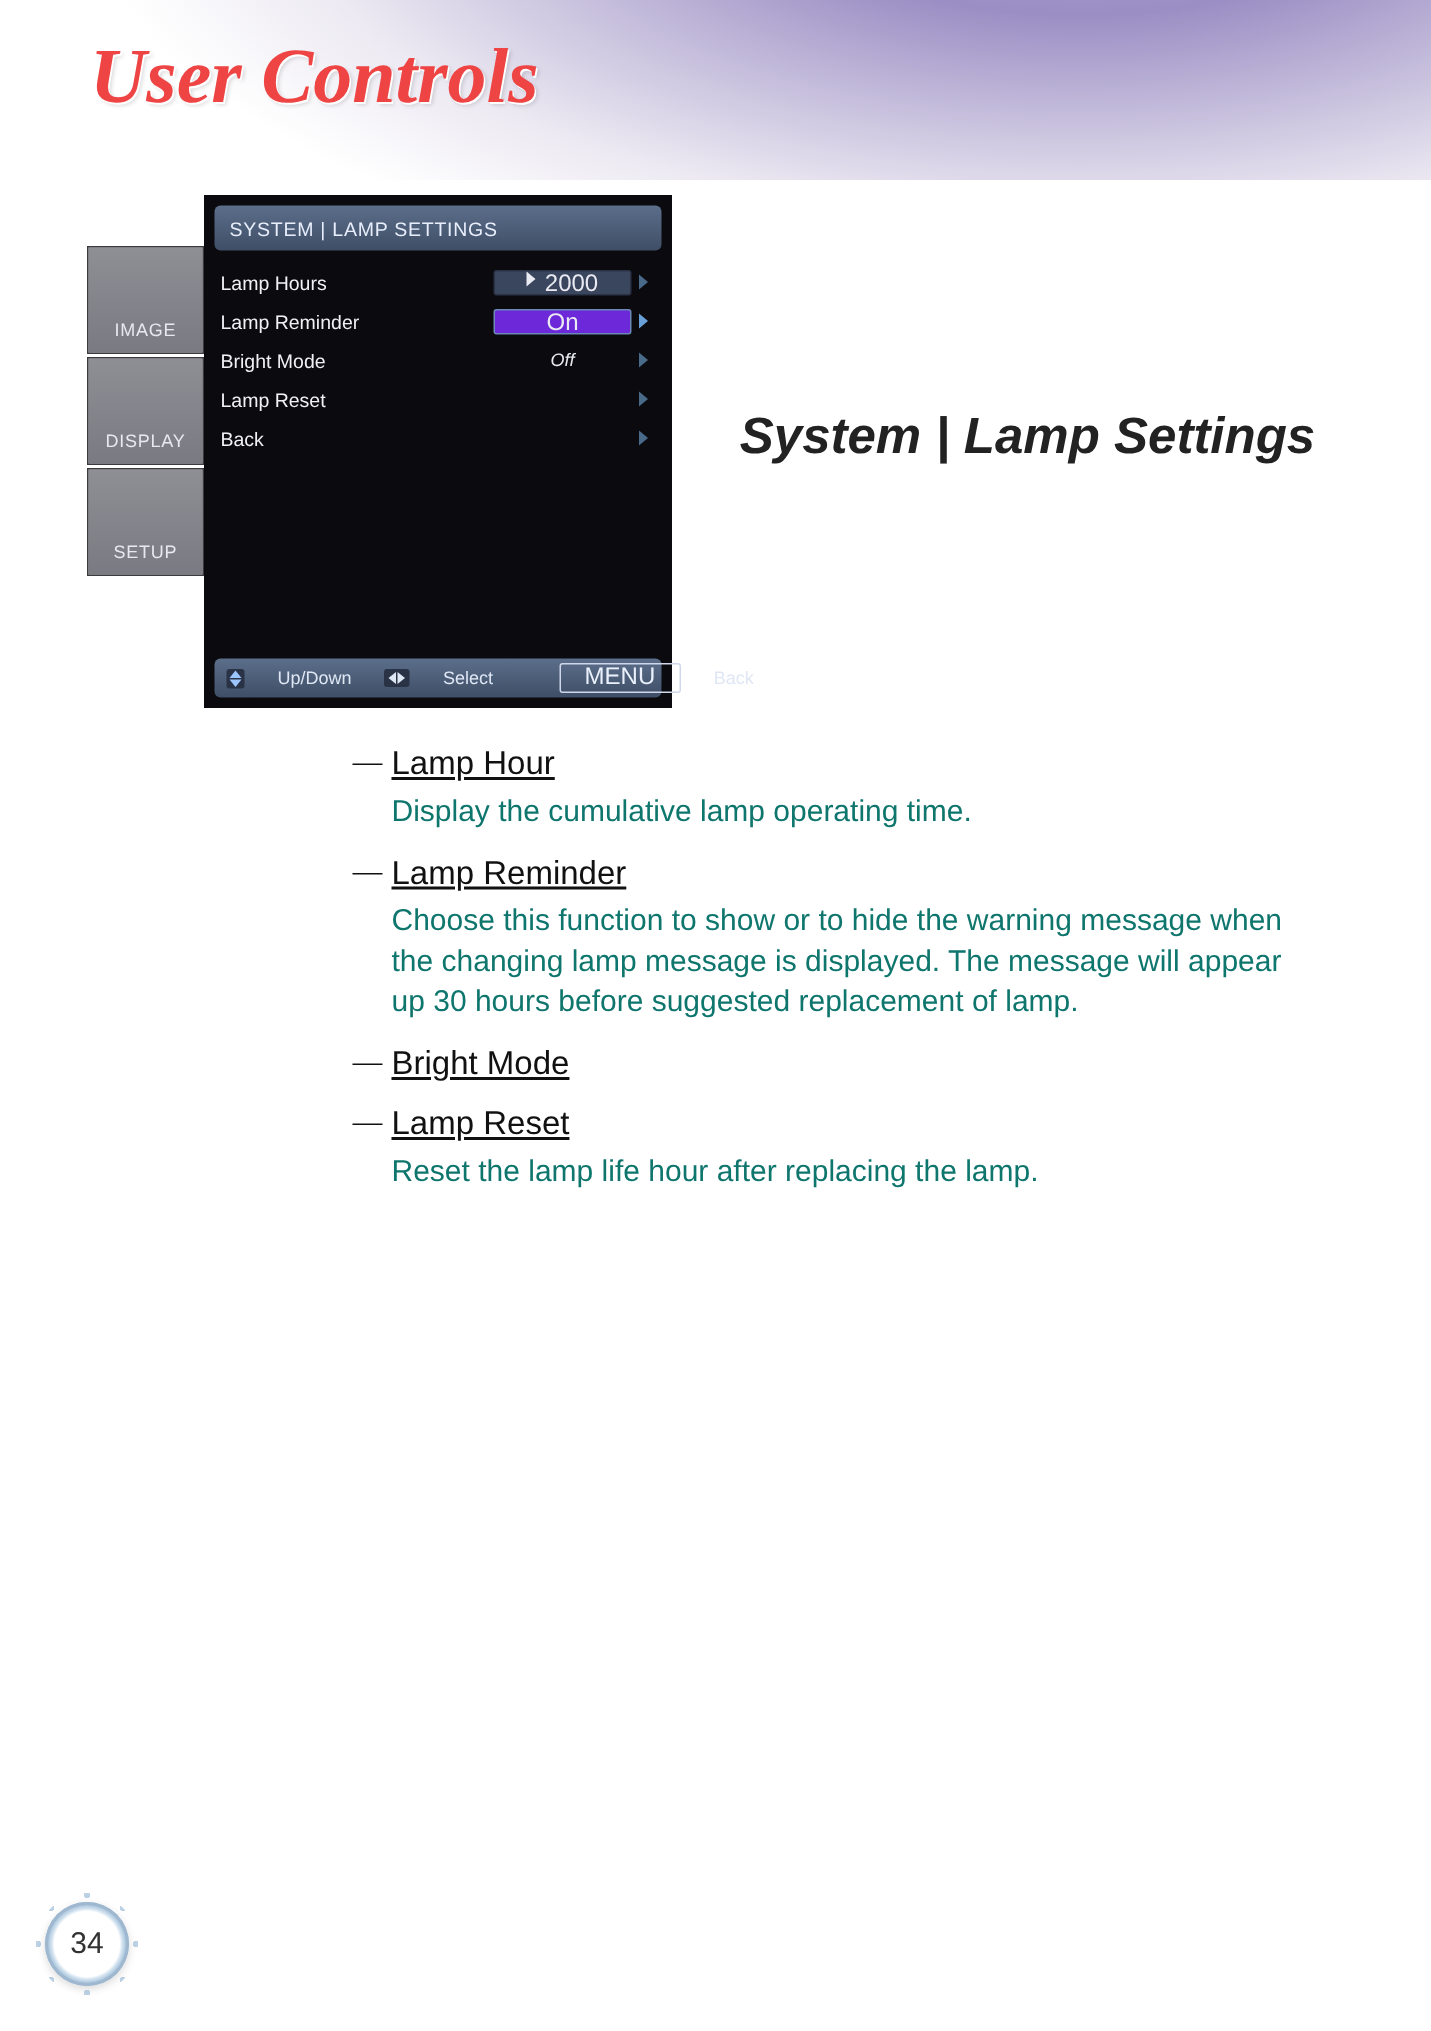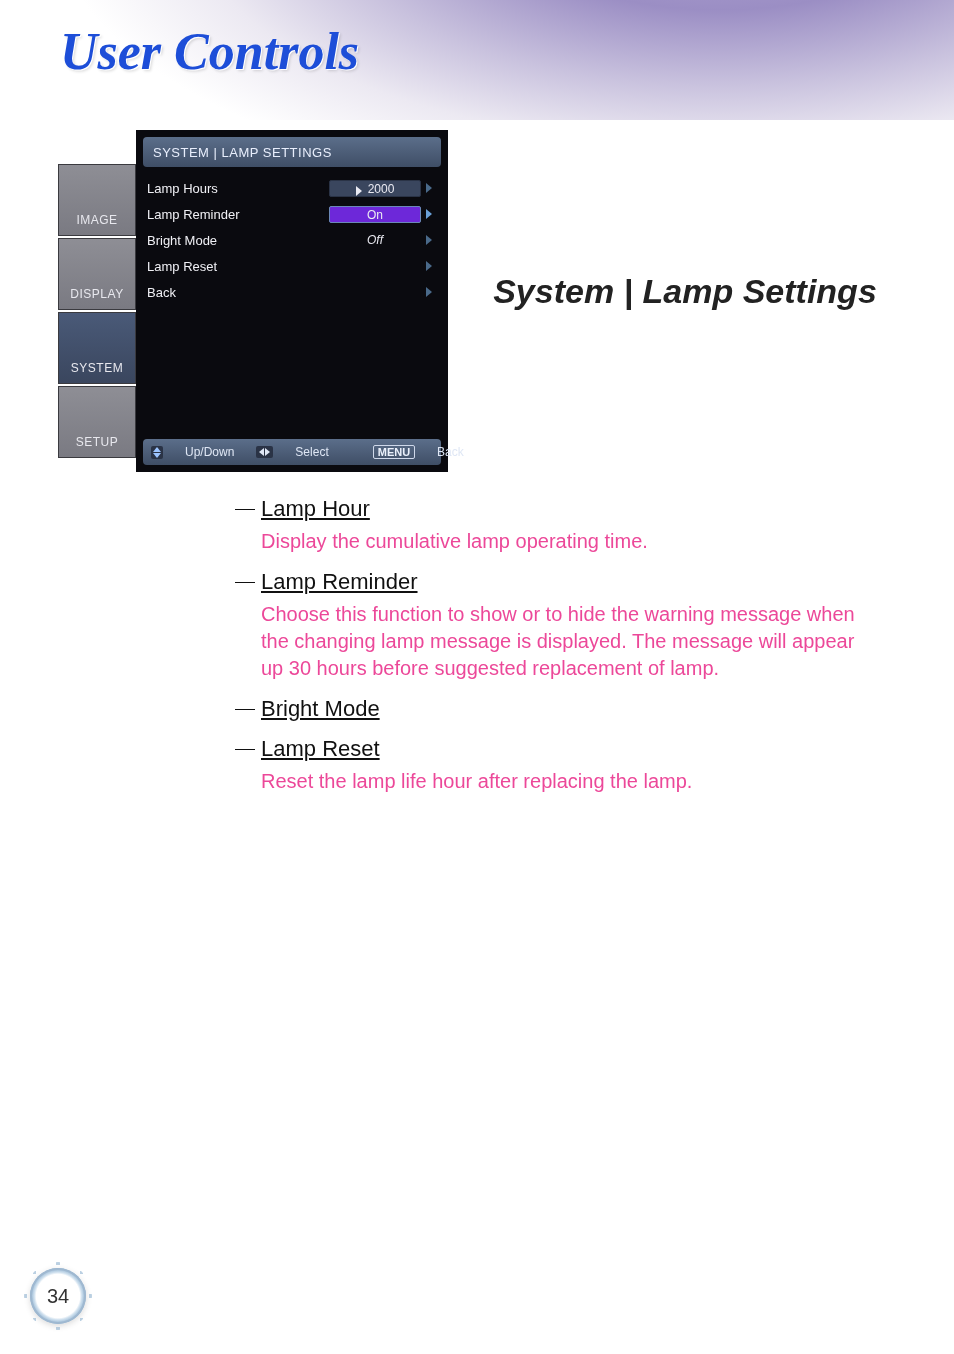--- a/index.html
+++ b/index.html
@@ -26,21 +26,21 @@
       radial-gradient(circle 24px at 640px 42px, rgba(255,255,255,.2) 40%, transparent 42%),
       radial-gradient(circle 20px at 720px 12px, rgba(255,255,255,.25) 40%, transparent 42%);
   }
   .page-title {
     position: absolute;
     top: 22px; left: 60px;
     font-family: "Palatino Linotype", Palatino, Georgia, serif;
     font-style: italic;
     font-weight: bold;
     font-size: 52px;
-    color: #1d4ed8;
+    color: #ef4444;
     text-shadow: 1px 1px 0 #fff, 2px 2px 3px rgba(0,0,0,.15);
     z-index: 2;
   }
 
   
   .osd {
     position: absolute;
     top: 130px; left: 58px;
     width: 390px; height: 342px;
     z-index: 3;
@@ -89,22 +89,22 @@
     display: flex; align-items: center;
     height: 26px;
     color: #f0f0f5;
     font-size: 13px;
     position: relative;
   }
   .osd-row .label { flex: 1; }
   .osd-row .value-box {
     width: 92px; height: 17px;
     background: #3a465e; border:1px solid #2a3346; border-radius:2px;
-    color: #eaeaf2; font-size: 12px;
-    display:flex; align-items:flex-end; justify-content:center;
+    color: #eaeaf2; font-size: 16px;
+    display:flex; align-items:flex-start; justify-content:center;
     position: relative;
   }
   .osd-row.selected .value-box { background:#6d28d9; border-color:#6b88b7; }
   .osd-row .value-plain {
     width: 92px; text-align:center; color:#eaeaf2; font-size:12px;font-style:italic;
   }
   .chev-col {
     width: 16px; display:flex; justify-content:center;
   }
   .chev-right {
@@ -128,21 +128,21 @@
     background:#2a3346; border-radius:2px; padding:1px 2px;
   }
   .tri-up { width:0;height:0;border-left:4px solid transparent;border-right:4px solid transparent;border-bottom:5px solid #9cc4ff; margin:0 auto;}
   .tri-down{ width:0;height:0;border-left:4px solid transparent;border-right:4px solid transparent;border-top:5px solid #9cc4ff; margin:0 auto;}
   .lr-icon {
     display:inline-flex; gap:1px; background:#2a3346; border-radius:2px; padding:2px 3px;
   }
   .tri-l{width:0;height:0;border-top:4px solid transparent;border-bottom:4px solid transparent;border-right:5px solid #dfe7f5;}
   .tri-r{width:0;height:0;border-top:4px solid transparent;border-bottom:4px solid transparent;border-left:5px solid #dfe7f5;}
   .menu-chip{
-    border:1px solid #cfd8ea; border-radius:2px; padding:0 4px; font-size:11px; color:#eaf0fb;font-weight:bold;
+    border:1px solid #cfd8ea; border-radius:2px; padding:0 16px; font-size:16px; color:#eaf0fb;
   }
 
   
   .section-title {
     position:absolute; top:270px; left:470px; width:430px;
     text-align:center;
     font-family: Arial, Helvetica, sans-serif;
     font-style: italic; font-weight: bold;
     font-size: 34px; color:#222;
     line-height:1.25;
@@ -158,21 +158,21 @@
     font-size: 22px; color:#111;
     text-decoration: underline;
     padding-left: 26px;
     position: relative;
   }
   .item h3::before{
     content:""; position:absolute; left:0; top:50%; width:20px; border-top:1px solid #111;
   }
   .item p {
     margin-top: 6px;
-    font-size: 20px; color:#ec4899;
+    font-size: 20px; color:#0f766e;
     line-height: 1.35;
     padding-left: 26px;
   }
 
   
   .page-num {
     position:absolute; left:30px; bottom:30px;
     width:56px; height:56px; border-radius:50%;
     background: radial-gradient(circle at 50% 50%, #fff 0 55%, #cfe0ee 60%, #8fb2d0 70%, #fff 78%);
     box-shadow: 0 0 0 2px #9fb8d0 inset, 0 2px 6px rgba(0,0,0,.15);
@@ -196,21 +196,20 @@
 </head>
 <body>
 
 <div class="header-band"></div>
 <div class="page-title">User Controls</div>
 
 <div class="osd">
   <div class="osd-tabs">
     <div class="osd-tab">IMAGE</div>
     <div class="osd-tab">DISPLAY</div>
-    <div class="osd-tab active">SYSTEM</div>
     <div class="osd-tab">SETUP</div>
   </div>
   <div class="osd-body">
     <div class="osd-title">SYSTEM | LAMP SETTINGS</div>
     <div class="osd-list">
 
       <div class="osd-row">
         <span class="label">Lamp Hours</span>
         <span class="value-box">
           <span class="tri-marker"></span>

